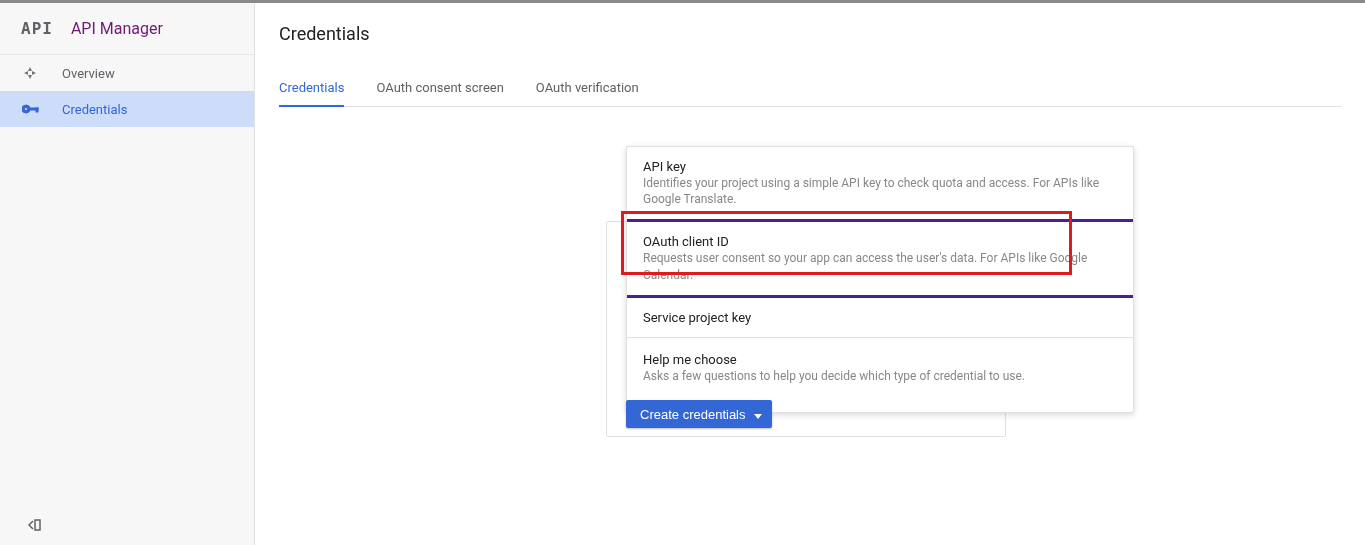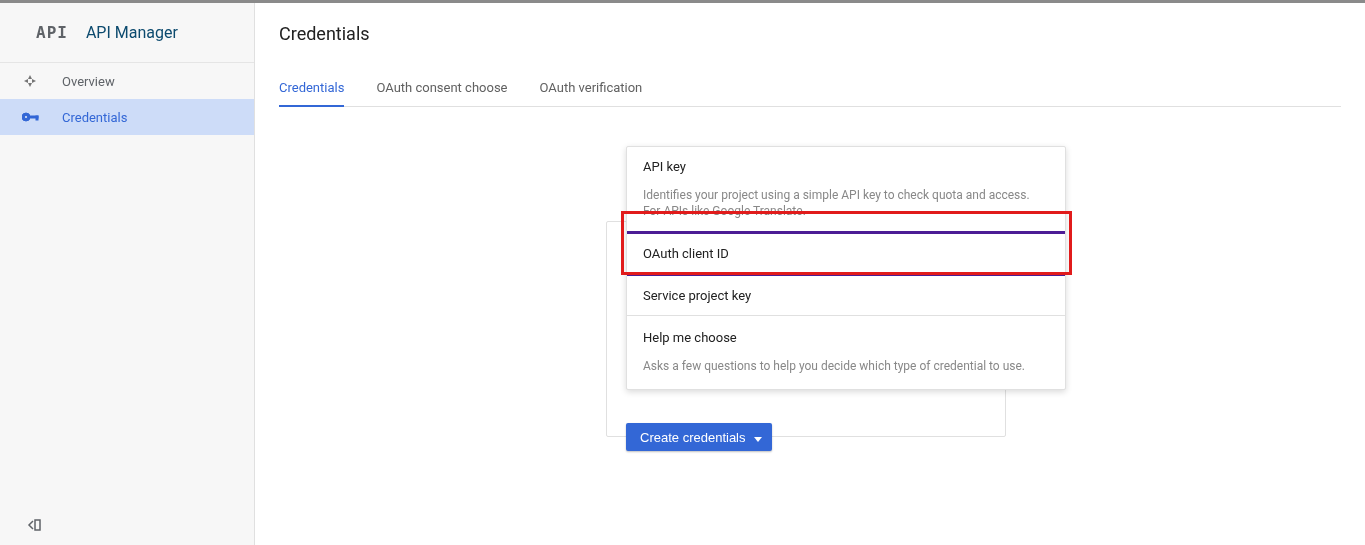--- a/index.html
+++ b/index.html
@@ -20,35 +20,35 @@
     left: 0;
     top: 0;
     bottom: 0;
     width: 255px;
     background: #f7f7f7;
     border-right: 1px solid #e0e0e0;
   }
   .sidebar-header {
     display: flex;
     align-items: center;
-    height: 60px;
-    padding-left: 36px;
+    height: 52px;
+    padding-left: 21px;
     border-bottom: 1px solid #e5e5e5;
   }
   .api-logo {
     font-family: monospace;
     font-weight: 700;
     font-size: 16px;
     letter-spacing: 1px;
     color: #5f6368;
     margin-right: 18px;
   }
   .api-title {
     font-size: 16px;
-    color: #0c4a6e;
+    color: #701a75;
     font-weight: 400;
   }
   .nav-item {
     display: flex;
     align-items: center;
     height: 36px;
     padding-left: 22px;
     cursor: pointer;
     color: #5f6368;
   }
@@ -113,45 +113,45 @@
     height: 216px;
     border: 1px solid #e0e0e0;
     border-radius: 2px;
     background:#fff;
   }
 
   .menu {
     position: absolute;
     left: 626px;
     top: 143px;
-    width: 440px;
+    width: 508px;
     background: #fff;
     border: 1px solid #e0e0e0;
     border-radius: 2px;
     box-shadow: 0 2px 6px rgba(0,0,0,0.15);
   }
   .menu-item {
     padding: 12px 16px 12px 16px;
     cursor: pointer;
   }
   .menu-item + .menu-item { border-top: 3px solid #4c1d95; }
   .menu-item .mi-title {
     font-size: 13px;
     color: #212121;
   }
   .menu-item .mi-desc {
     font-size: 12px;
     color: #888;
     line-height: 1.35;
-    margin-top: 13px;
+    margin-top: 1px;
   }
   .menu-divider {
     border-top: 1px solid #e0e0e0;
   }
-  .menu-item.last { padding-top:14px; padding-bottom:14px; }
+  .menu-item.last { padding-top:14px; padding-bottom:28px; }
 
   .highlight-box {
     position: absolute;
     border: 3px solid #e11b1b;
     pointer-events: none;
   }
 
   .create-btn {
     position: absolute;
     left: 626px;
@@ -160,21 +160,20 @@
     background: #3367d6;
     color: #fff;
     font-size: 13px;
     padding: 0 10px 0 14px;
     border: none;
     border-radius: 2px;
     display: flex;
     align-items: center;
     cursor: pointer;
     box-shadow: 0 1px 2px rgba(0,0,0,0.25);
-    margin-top: 23px;
   }
   .create-btn .caret {
     margin-left: 8px;
   }
 </style>
 </head>
 <body>
 
 <div class="sidebar">
   <div class="sidebar-header">
@@ -218,34 +217,35 @@
         </g>
       </svg>
   </div>
 </div>
 
 <div class="main">
   <div class="page-title">Credentials</div>
 
   <div class="tabs">
     <div class="tab active">Credentials</div>
-    <div class="tab">OAuth consent choose</div>
+    <div class="tab">OAuth consent screen</div>
     <div class="tab">OAuth verification</div>
   </div>
 </div>
 
 <div class="card-shadow"></div>
 
 <div class="menu">
   <div class="menu-item">
     <div class="mi-title">API key</div>
     <div class="mi-desc">Identifies your project using a simple API key to check quota and access. For APIs like Google Translate.</div>
   </div>
   <div class="menu-item">
     <div class="mi-title">OAuth client ID</div>
+    <div class="mi-desc">Requests user consent so your app can access the user's data. For APIs like Google Calendar.</div>
   </div>
   <div class="menu-item">
     <div class="mi-title">Service project key</div>
   </div>
   <div class="menu-divider"></div>
   <div class="menu-item last">
     <div class="mi-title">Help me choose</div>
     <div class="mi-desc">Asks a few questions to help you decide which type of credential to use.</div>
   </div>
 </div>

